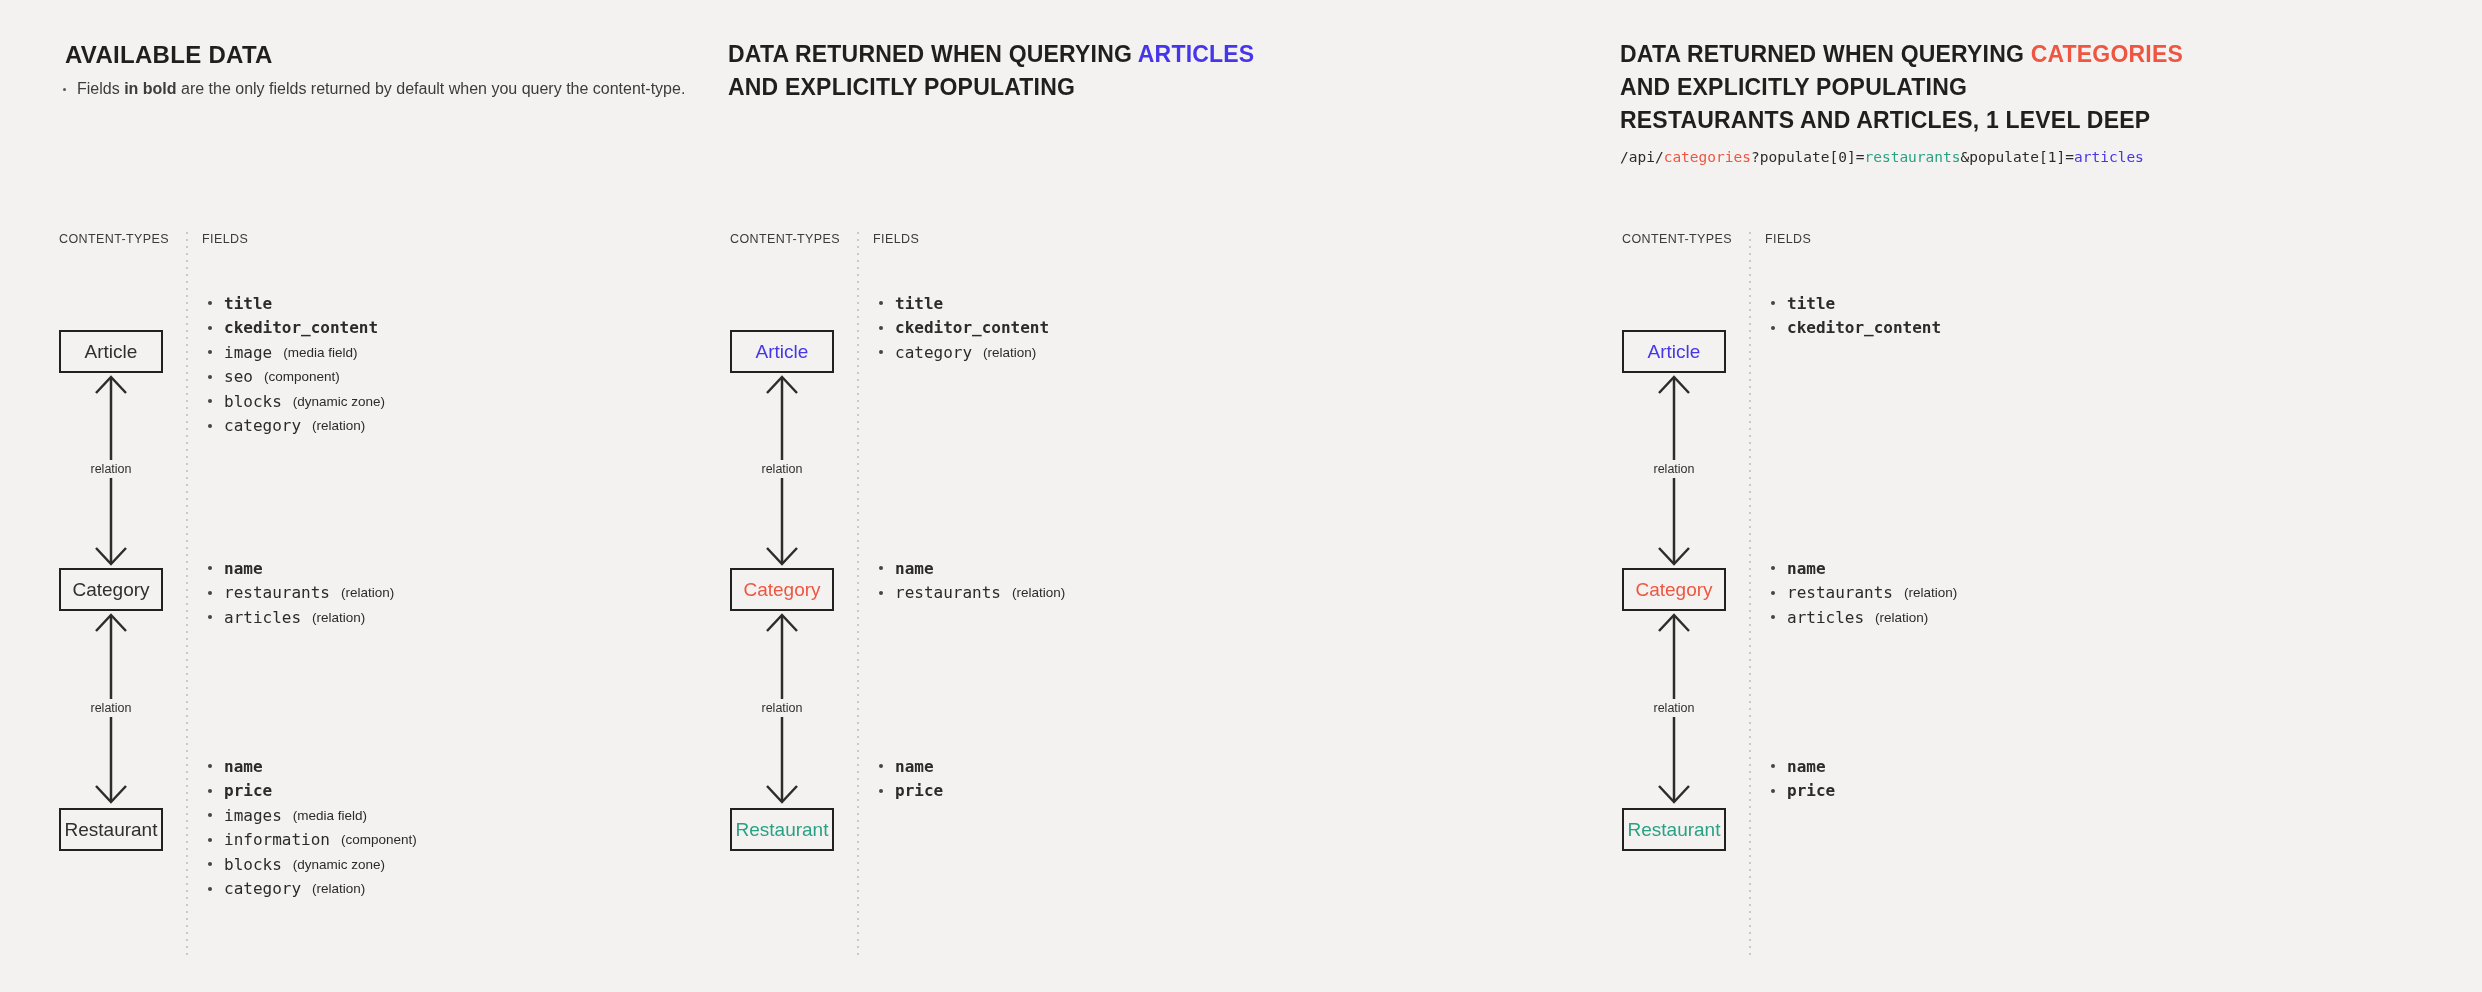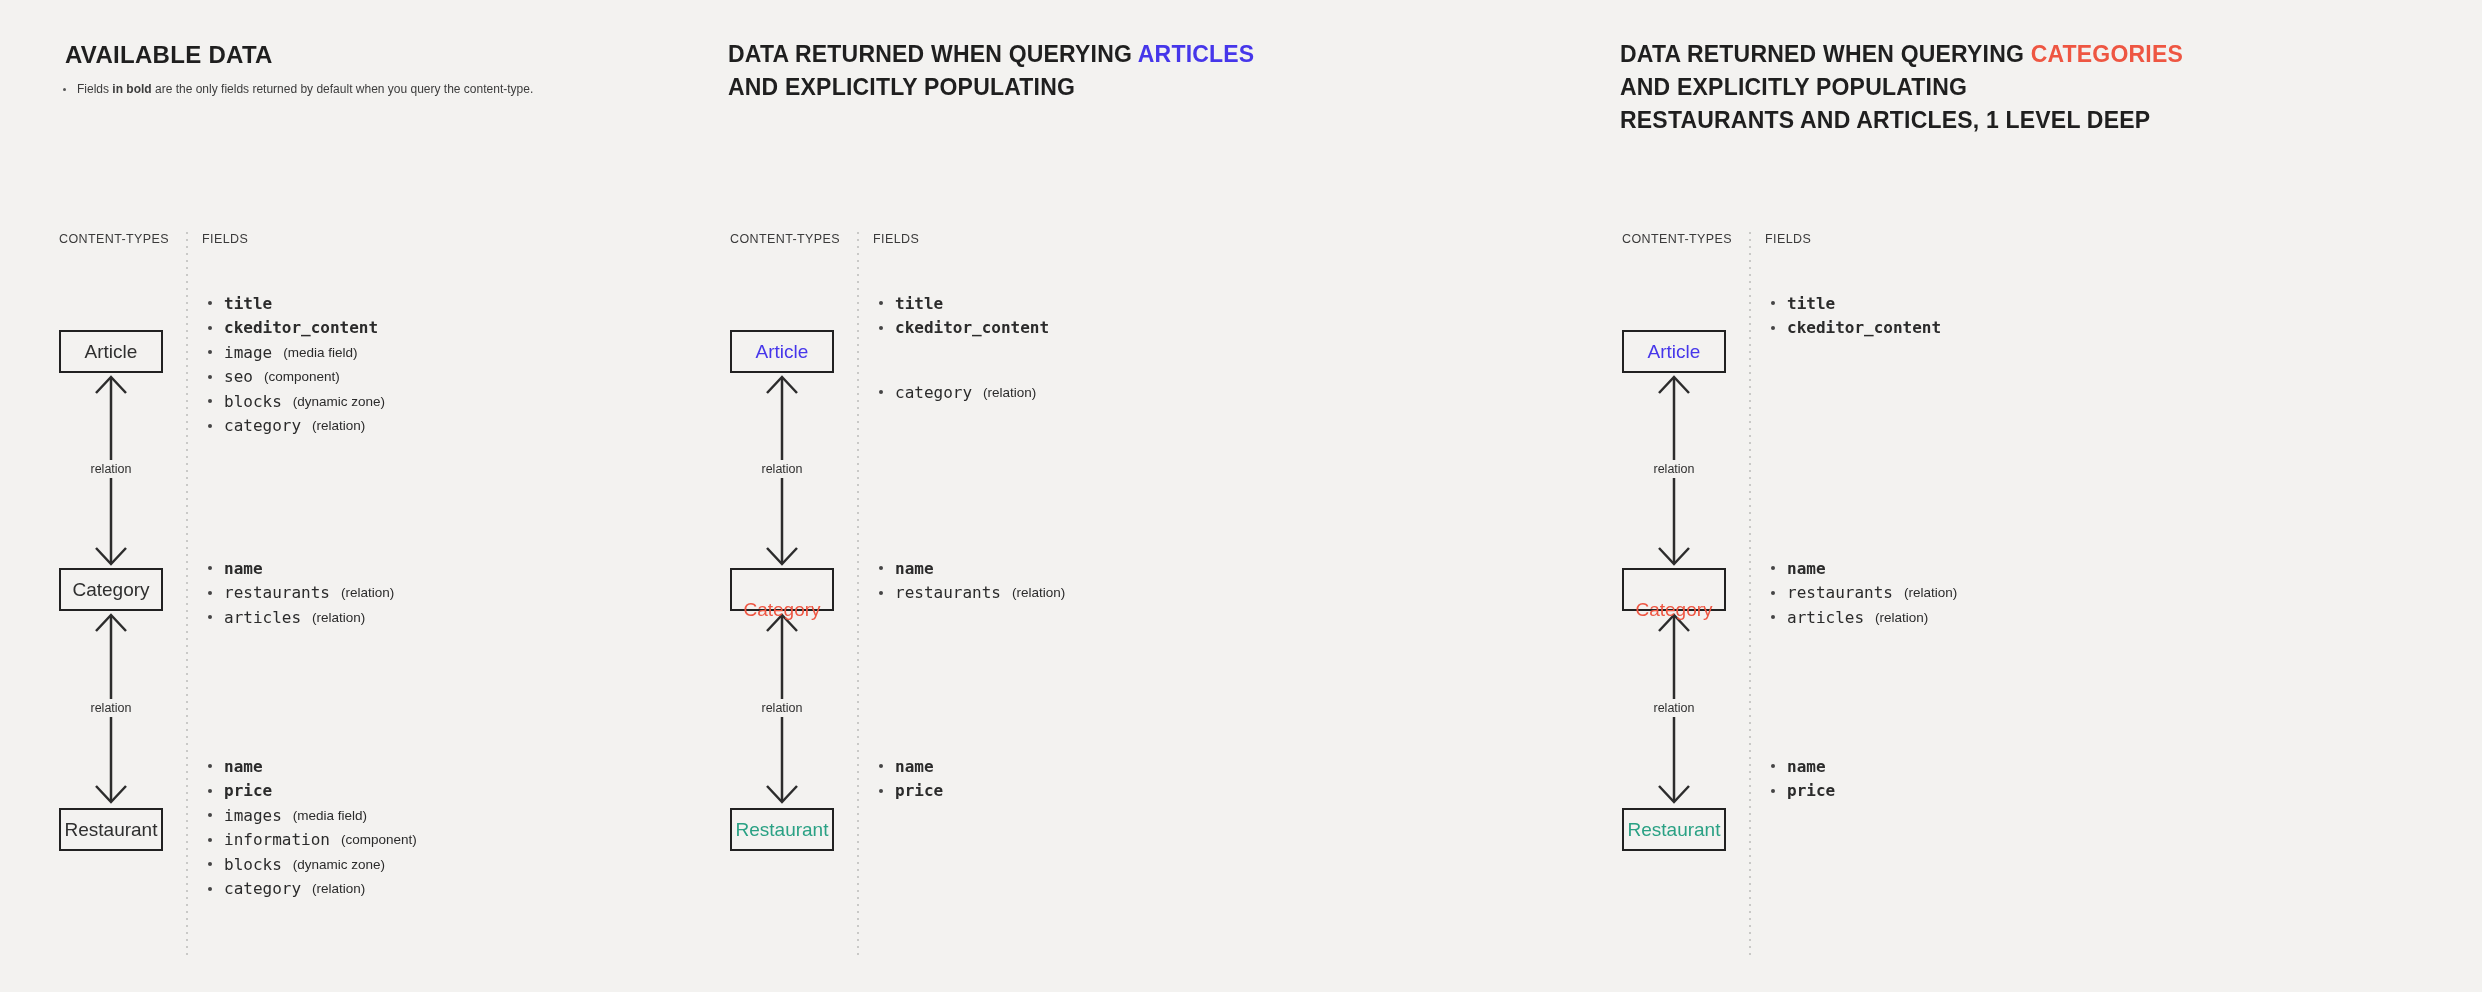--- a/index.html
+++ b/index.html
@@ -14,21 +14,21 @@
   
   .title {
     position:absolute; top:38px; left:0; margin:0;
     font-size:23px; line-height:33px; font-weight:700;
     color:#1f1f1f; letter-spacing:.2px; white-space:nowrap;
   }
   .title.t-lg { font-size:24px; font-weight:800; left:8px; letter-spacing:.3px; }
 
   
   .notes { position:absolute; top:80px; left:4px; margin:0; padding:0; list-style:none;
-           font-size:12px; line-height:18.5px; color:#3c3c3c; }
+           font-size:16px; line-height:18.5px; color:#3c3c3c; }
   .notes li { position:relative; padding-left:16px; white-space:nowrap; }
   .notes li::before { content:""; position:absolute; left:2px; top:8px;
            width:3px; height:3px; border-radius:50%; background:#565656; }
 
   
   .code { position:absolute; top:146px; left:0; white-space:nowrap;
           font-family:"DejaVu Sans Mono", monospace; font-size:14.5px;
           line-height:22px; color:#2b2b2b; }
 
   
@@ -53,21 +53,21 @@
            padding-left:167px; white-space:nowrap;
            font-family:"DejaVu Sans Mono", monospace; font-size:16px; color:#2b2b2b; }
   .fields li::before { content:""; position:absolute; left:151px; top:50%;
            transform:translateY(-50%); width:4px; height:4px; border-radius:50%; background:#454545; }
   .fields li.bold .fname { font-weight:700; }
   .fann { font-family:"Liberation Sans", sans-serif; font-size:13.5px;
           margin-left:11px; color:inherit;text-align:center; }
 
   
   .c-blue { color:#4636ea; }
-  .c-red  { color:#ee5642;margin-top:40px; }
+  .c-red  { color:#ee5642; }
   .c-teal { color:#2aa184; }
 </style>
 </head>
 <body>
 
 <div class="panel" style="left:57px">
   <h1 class="title t-lg">AVAILABLE DATA</h1>
 
   <ul class="notes">
     <li><span>Fields </span><b>in bold</b><span> are the only fields returned by default when you query the content-type.</span></li>
@@ -227,20 +227,21 @@
       </li>
     <li class="bold">
         <span class="fname">price</span>
       </li>
   </ul>
 </div>
 
 <div class="panel" style="left:1620px">
   <h1 class="title"><span>DATA RETURNED WHEN QUERYING </span><span class="c-red">CATEGORIES</span><br><span>AND EXPLICITLY POPULATING</span><br><span>RESTAURANTS AND ARTICLES, 1 LEVEL DEEP</span></h1>
 
+  <div class="code"><span>/api/</span><span class="c-red">categories</span><span>?populate[0]=</span><span class="c-teal">restaurants</span><span>&amp;populate[1]=</span><span class="c-blue">articles</span></div>
 
   <div class="col-label" style="left:2px">CONTENT-TYPES</div>
   <div class="col-label" style="left:145px">FIELDS</div>
   <div class="sep"></div>
 
   <div class="ctbox" style="top:330px">
       <span class="c-blue">Article</span>
     </div>
   <div class="ctbox" style="top:568px">
       <span class="c-red">Category</span>

